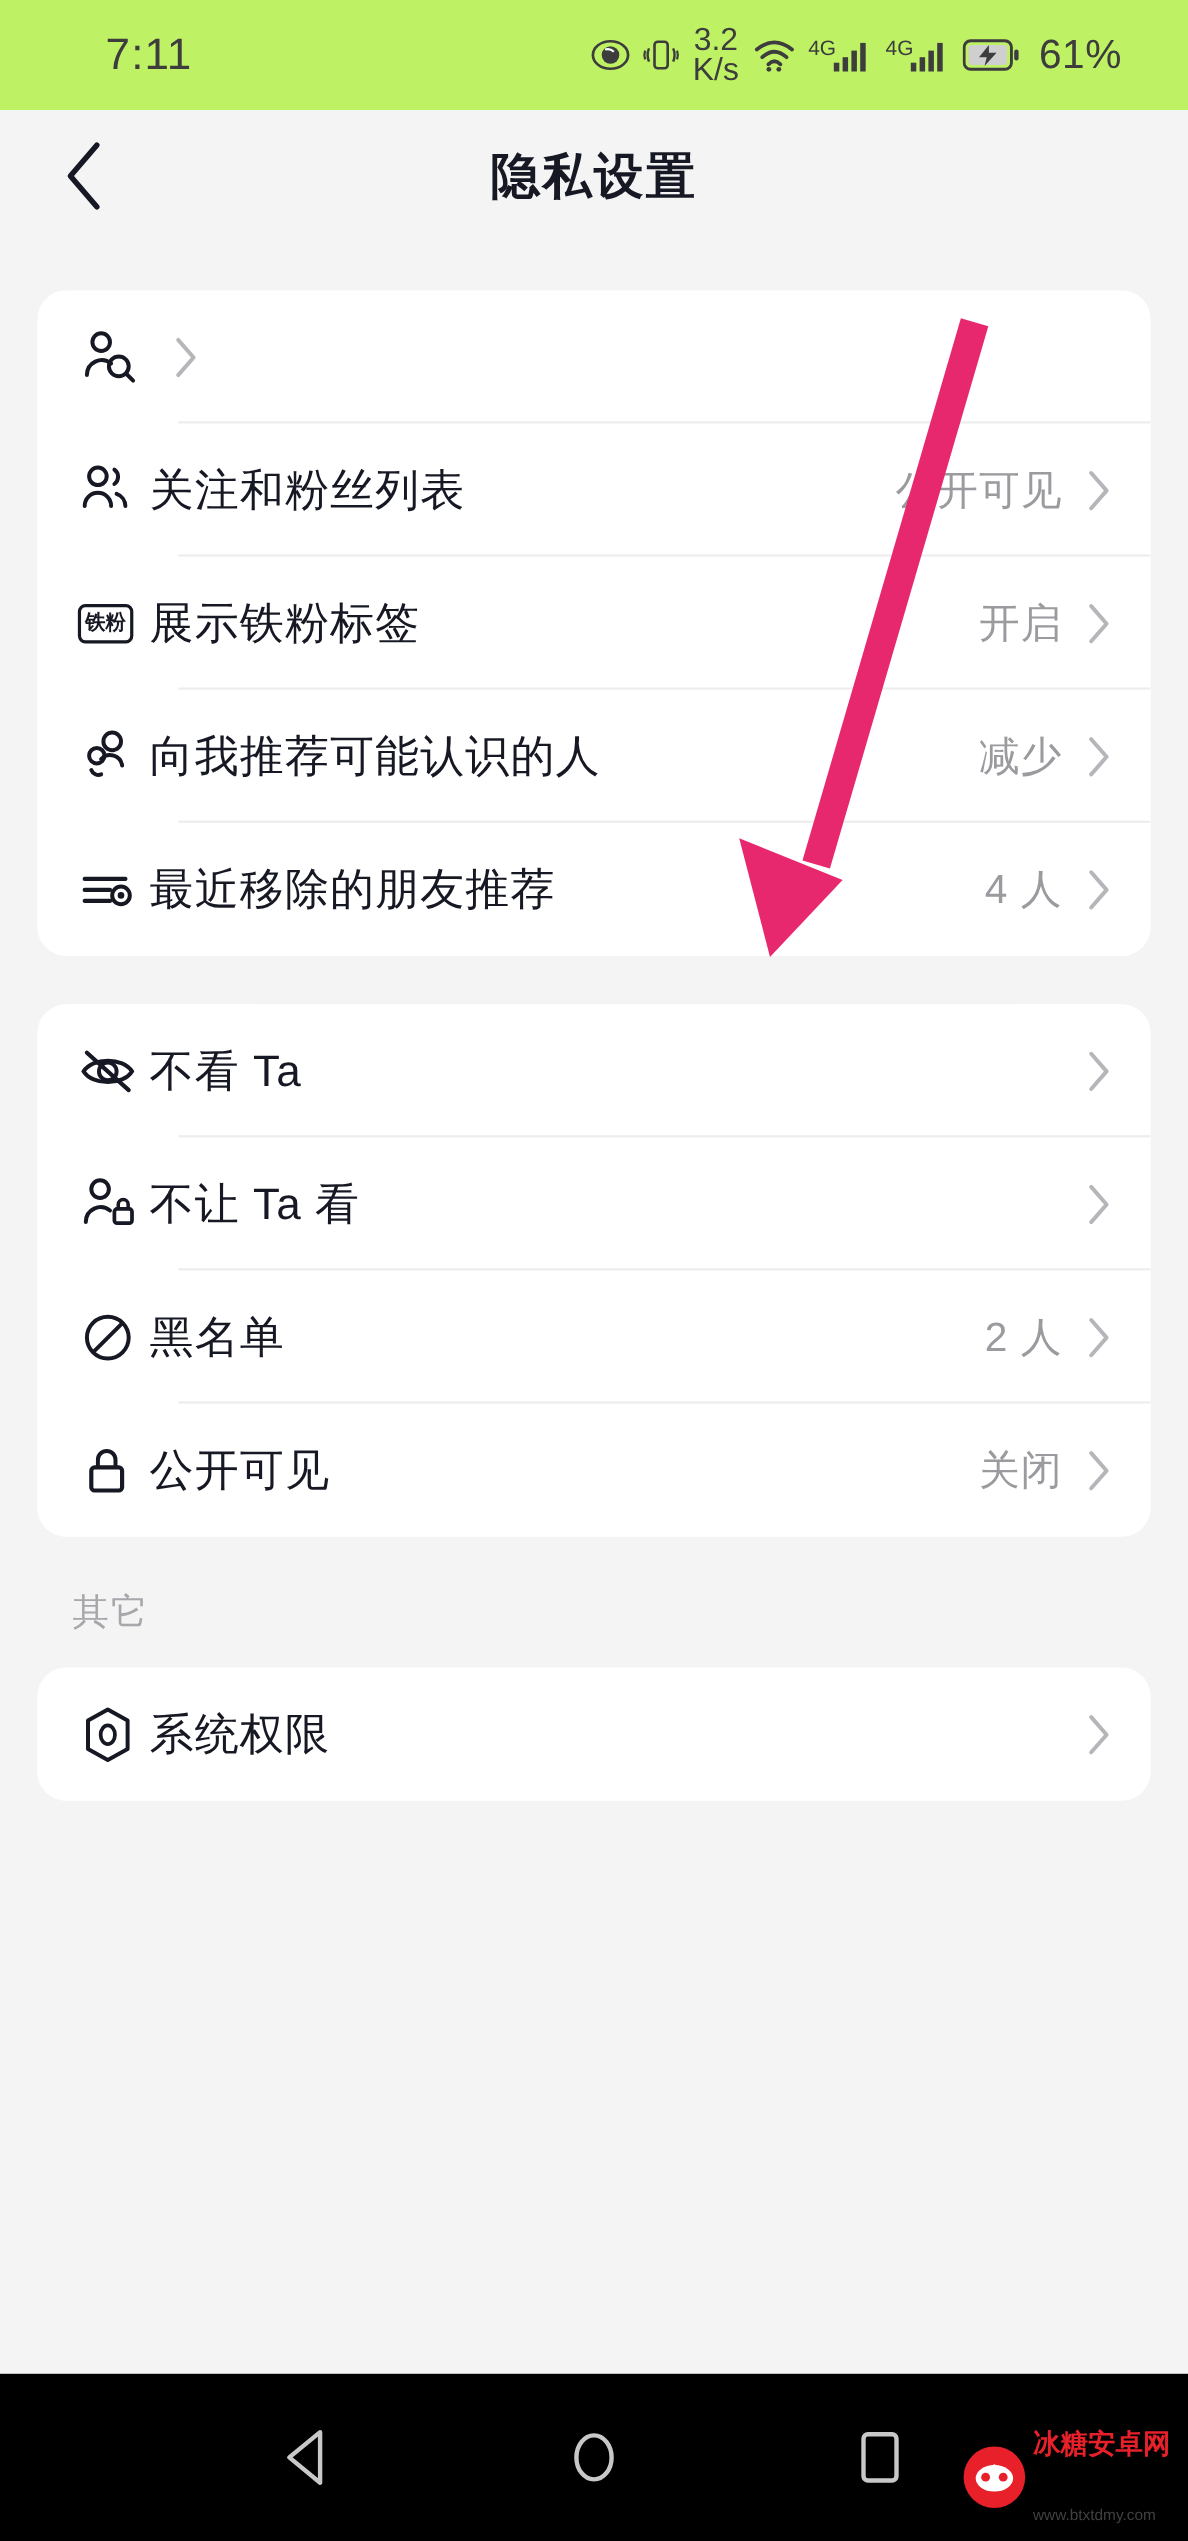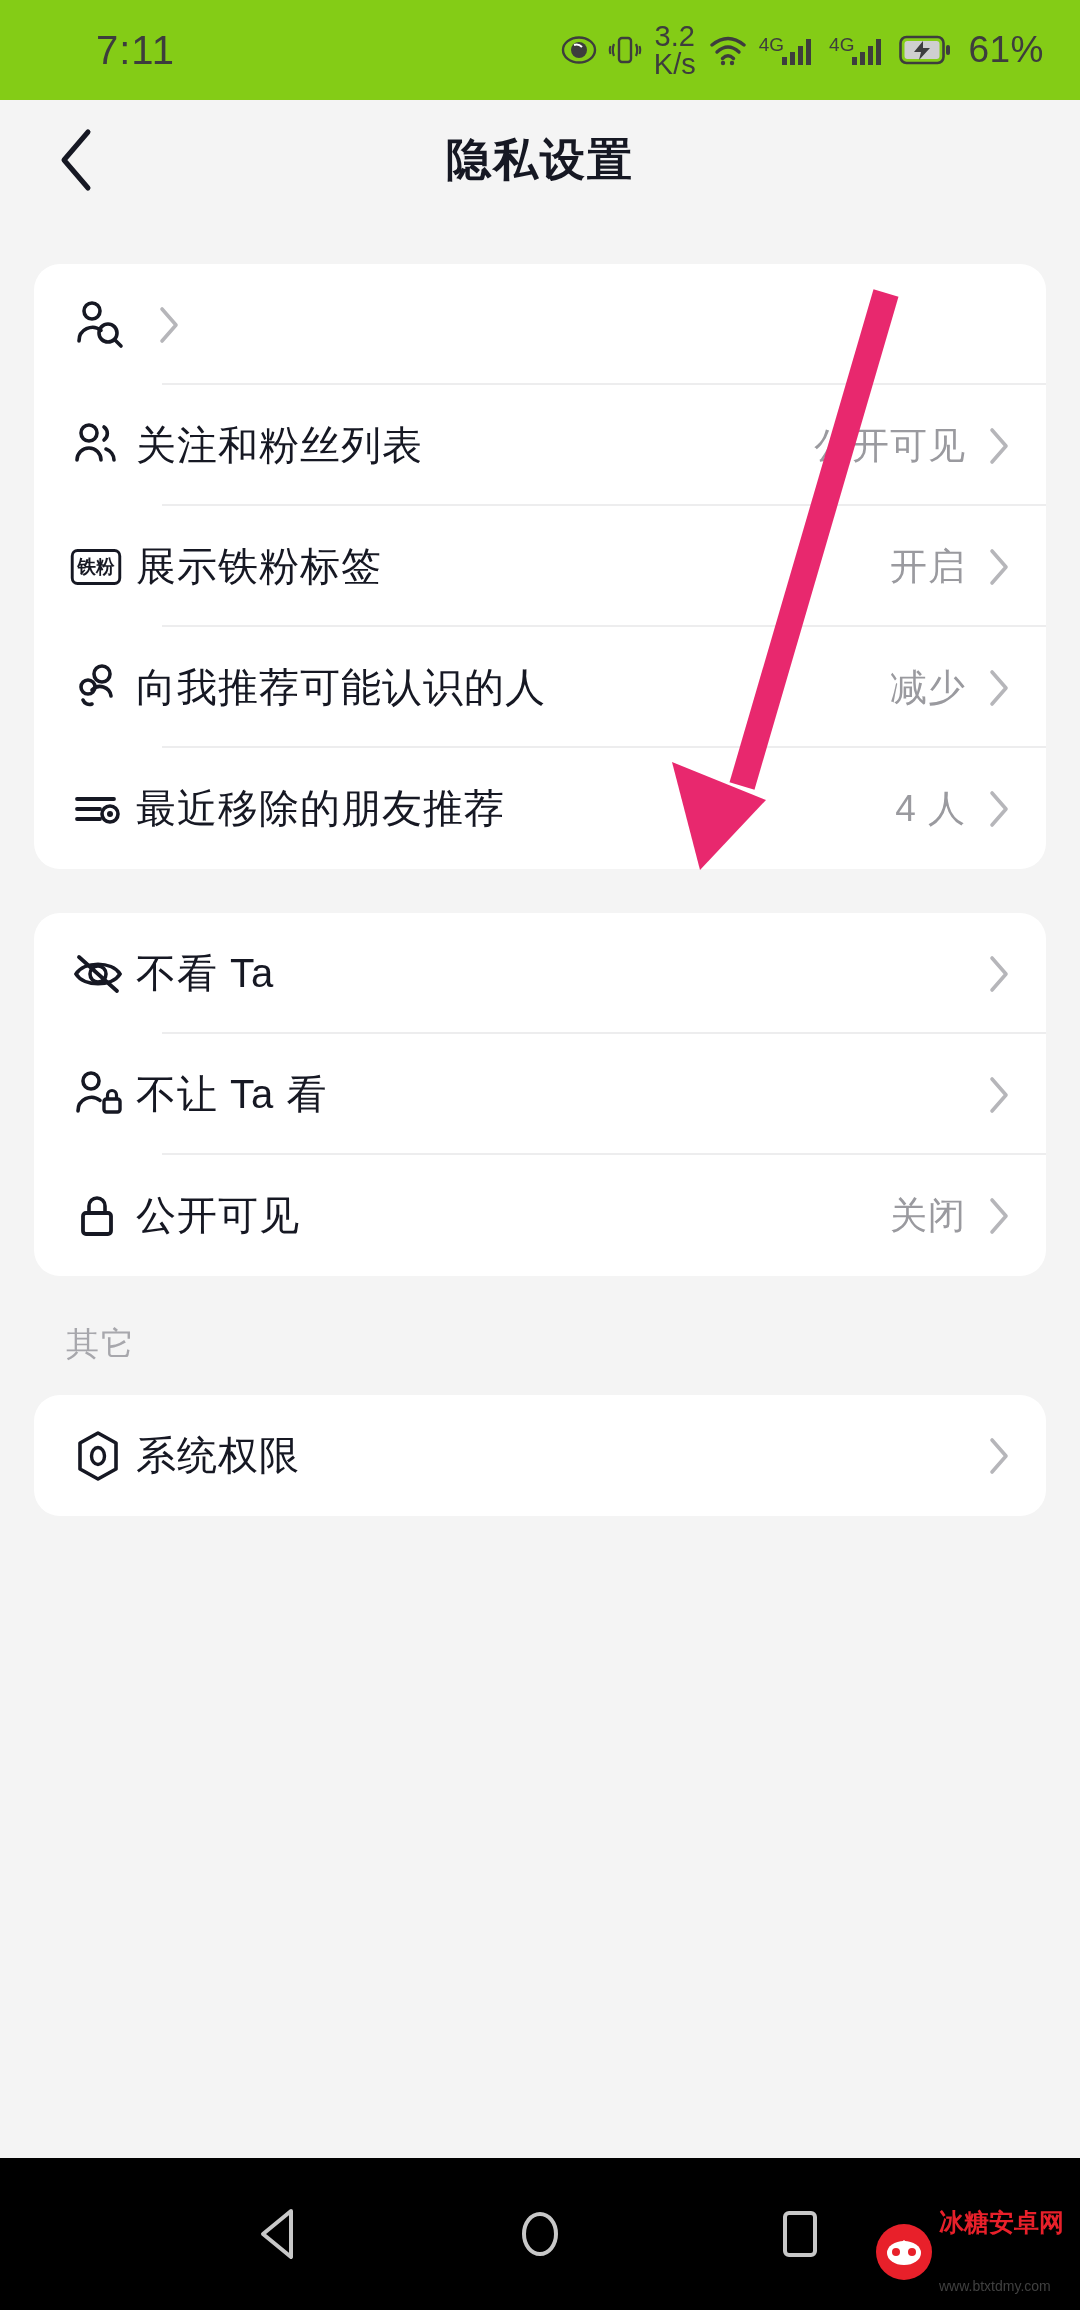--- a/index.html
+++ b/index.html
@@ -9,22 +9,22 @@
     background:#f4f4f4;
     overflow:hidden;
     position:relative;
   }
   
   .statusbar{
     height:100px;
     display:flex;
     align-items:center;
     justify-content:space-between;
-    padding:0 36px 0 0;
-    background:#84cc16;
+    padding:0 60px 0 0;
+    background:#bef264;
     color:#3a3a3a;
   }
   .status-time{
     font-size:40px;
     letter-spacing:1px;
     margin-left:96px;
     color:#3d3d3d;
   }
   .status-right{
     display:flex;
@@ -404,20 +404,36 @@
       <div class="row-label">不让 Ta 看</div>
       <div class="row-value"></div>
       <div class="chev">
         <svg width="22" height="38" viewBox="0 0 22 38">
             <path d="M4 3 L18 19 L4 35" stroke="#b6b6ba" stroke-width="3.6" fill="none" stroke-linecap="round" stroke-linejoin="round"></path>
           </svg>
       </div>
       <div class="divider"></div>
     </div>
 
+    <div class="row">
+      <div class="row-icon">
+        <svg width="56" height="56" viewBox="0 0 56 56">
+          <circle cx="28" cy="28" r="19" fill="none" stroke="#161823" stroke-width="3.6"></circle>
+          <path d="M15 41 L41 15" stroke="#161823" stroke-width="3.6" stroke-linecap="round"></path>
+        </svg>
+      </div>
+      <div class="row-label">黑名单</div>
+      <div class="row-value">2 人</div>
+      <div class="chev">
+        <svg width="22" height="38" viewBox="0 0 22 38">
+            <path d="M4 3 L18 19 L4 35" stroke="#b6b6ba" stroke-width="3.6" fill="none" stroke-linecap="round" stroke-linejoin="round"></path>
+          </svg>
+      </div>
+      <div class="divider"></div>
+    </div>
 
     <div class="row">
       <div class="row-icon">
         <svg width="56" height="56" viewBox="0 0 56 56">
           <rect x="13" y="25" width="28" height="21" rx="3" fill="none" stroke="#161823" stroke-width="3.8"></rect>
           <path d="M19 25 v-7 a8 8 0 0 1 16 0 v7" fill="none" stroke="#161823" stroke-width="3.6"></path>
         </svg>
       </div>
       <div class="row-label">公开可见</div>
       <div class="row-value">关闭</div>

